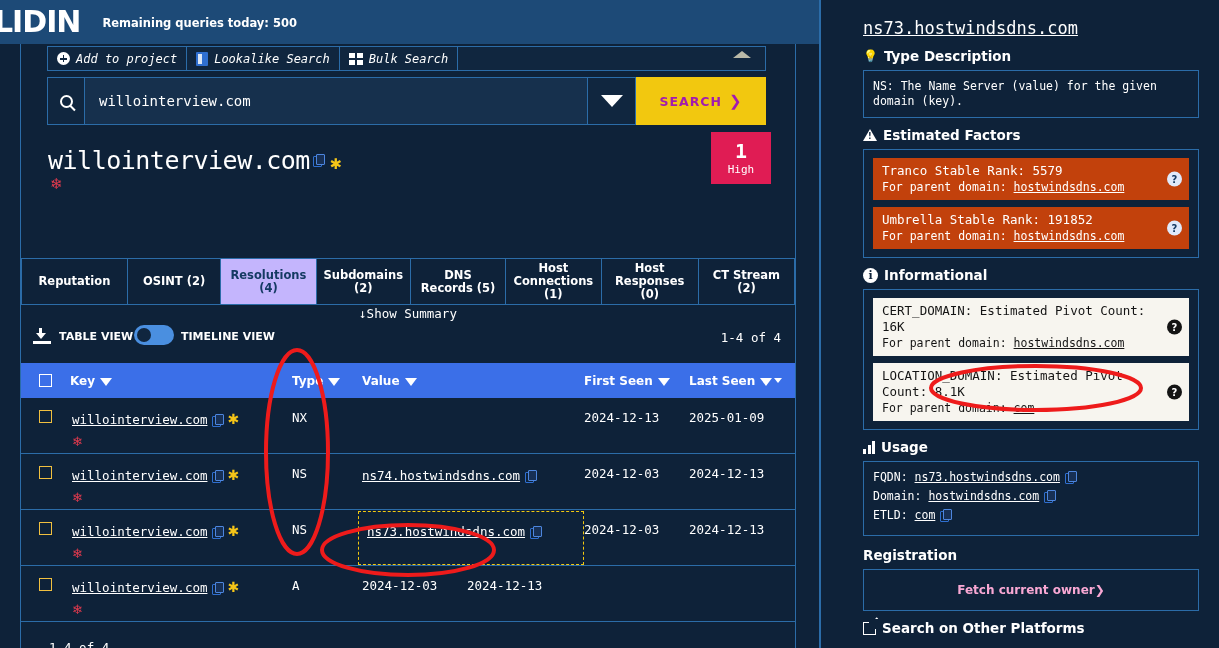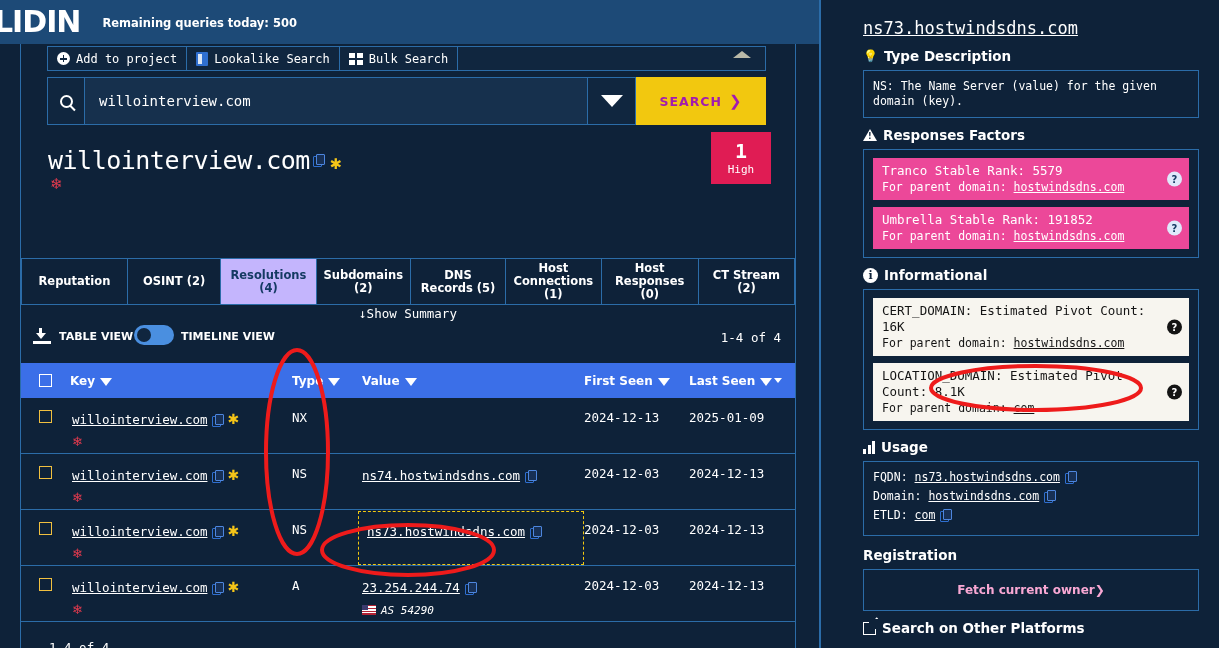--- a/index.html
+++ b/index.html
@@ -35,21 +35,21 @@
   }
   .outer-border{
     position:absolute; left:20px; top:0px; width:776px; height:604px;
     border-left:1px solid #2b6ca8;
     border-right:1px solid #2b6ca8;
   }
 
   
   .toolbar{
     position:absolute; left:47px; top:2px; width:719px; height:25px;
-    display:flex; align-items:stretch;
+    display:flex; align-items:stretch;font-style:italic;
   }
   .tb-btn{
     display:flex; align-items:center; gap:6px;
     padding:0 9px;
     border:1px solid #2b6ca8;
     border-right:none;
     color:#ffffff;
     font-family:"DejaVu Sans Mono", monospace;
     font-size:12px;
     background:#10263f;
@@ -260,21 +260,21 @@
   .sec-h{
     display:flex;align-items:center;gap:6px;
     font-family:"DejaVu Sans", sans-serif; font-weight:bold; font-size:13.5px; color:#ffffff;
     margin:9px 0 6px 0;
   }
   .sec-box{
     border:1px solid #2b6ca8; padding:8px 9px;
   }
   .mono{ font-family:"DejaVu Sans Mono", monospace; font-size:11.5px; color:#ffffff; line-height:15px; }
   .chip{
-    background:#ec4899; color:#ffffff; padding:5px 9px; margin-bottom:7px;
+    background:#c2410c; color:#ffffff; padding:5px 9px; margin-bottom:7px;
     font-family:"DejaVu Sans Mono", monospace; font-size:12.5px; line-height:16px;
     position:relative; padding-right:30px;
   }
   .chip:last-child{margin-bottom:0;}
   .chip .sub{font-size:11.5px;}
   .chip a{color:#ffffff;text-decoration:underline;}
   .chip.info{ background:#f7f5ef; color:#141414; }
   .chip.info a{color:#141414;}
   .qmark{
     position:absolute; right:7px; top:50%; transform:translateY(-50%);
@@ -475,21 +475,20 @@
             </div>
             <div class="c-first plain">2024-12-03</div>
             <div class="c-last plain">2024-12-13</div>
           </div>
           <div class="trow">
             <div class="c-chk">
               <span class="chkbox row"></span>
             </div>
             <div class="c-key cellpad"><a class="lnk">willointerview.com</a><span class="cp"></span><span style="color:#f5c518;font-size:14px;margin-left:5px">✱</span><div class="row-ico-row"><span style="color:#e03a4e;font-size:13px">❄</span></div></div>
             <div class="c-type plain">A</div>
-            <div class="c-val"><a class="lnk">23.254.244.74</a><span class="cp"></span><div class="row-ico-row"><span class="flagus"></span><span class="asn">AS 54290</span></div></div>
             <div class="c-first plain">2024-12-03</div>
             <div class="c-last plain">2024-12-13</div>
           </div>
         </div>
       <div class="tfoot">1-4 of 4</div>
     </div>
   </div>
 
   <div class="mid-arrow">→</div>
 
@@ -499,21 +498,21 @@
     <div class="sec-h">
       <span class="bulb">💡</span>
       <span>Type Description</span>
     </div>
     <div class="sec-box">
       <div class="mono">NS: The Name Server (value) for the given domain (key).</div>
     </div>
 
     <div class="sec-h">
       <span class="ico-warn"></span>
-      <span>Responses Factors</span>
+      <span>Estimated Factors</span>
     </div>
     <div class="sec-box" id="rep-box">
         <div class="chip">
           <div>Tranco Stable Rank: 5579</div>
           <div class="sub">For parent domain: <a>hostwindsdns.com</a></div>
           <span class="qmark">?</span>
         </div>
         <div class="chip">
           <div>Umbrella Stable Rank: 191852</div>
           <div class="sub">For parent domain: <a>hostwindsdns.com</a></div>

